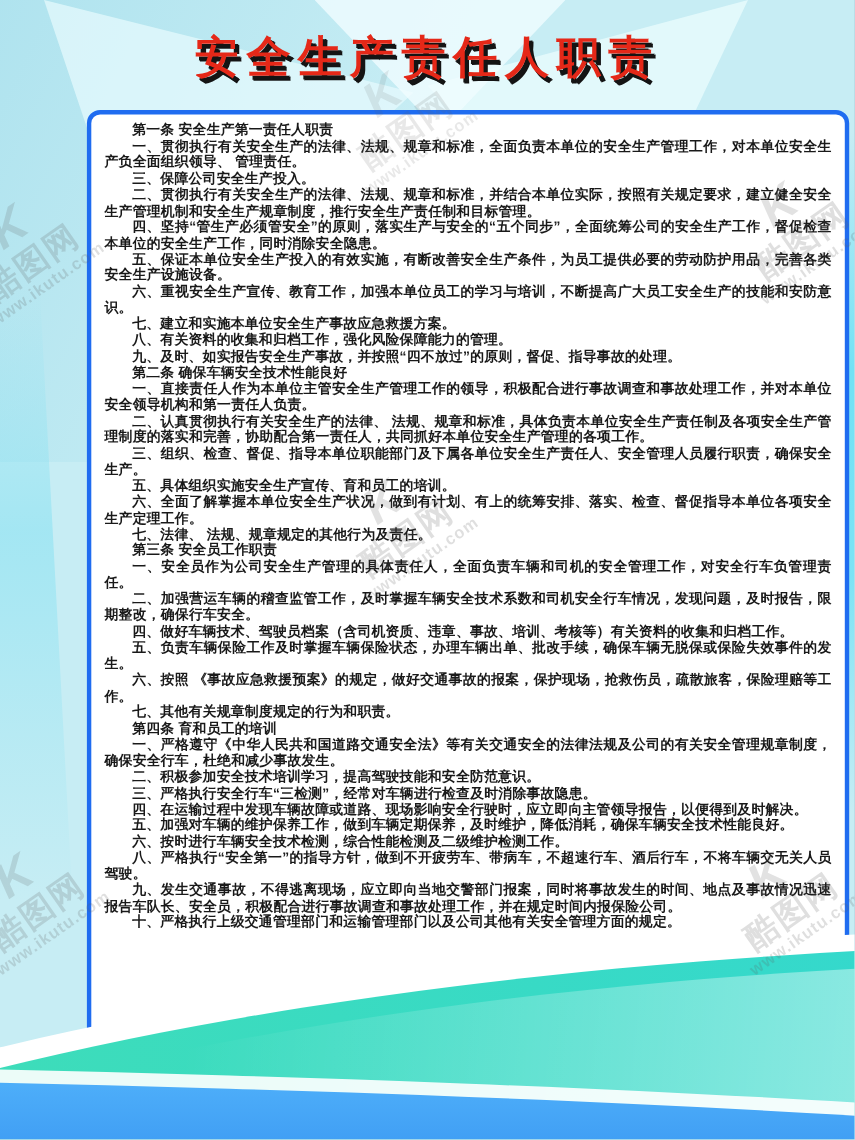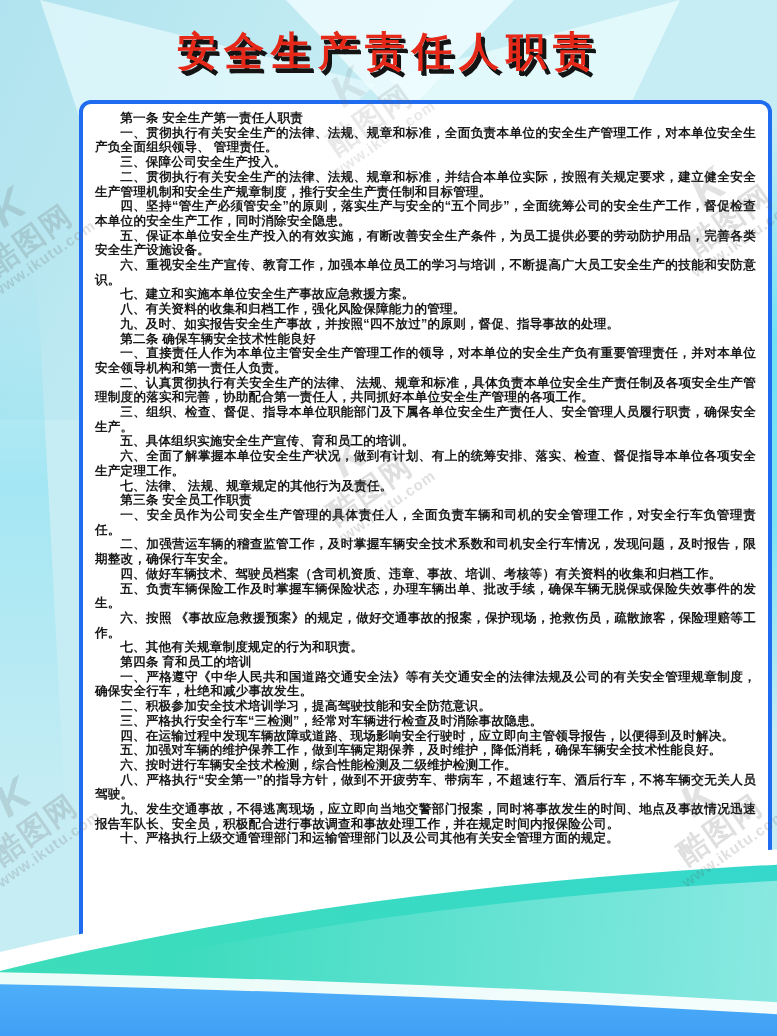--- a/index.html
+++ b/index.html
@@ -118,21 +118,21 @@
       <p>一、贯彻执行有关安全生产的法律、法规、规章和标准，全面负责本单位的安全生产管理工作，对本单位安全生产负全面组织领导、 管理责任。</p>
       <p>三、保障公司安全生产投入。</p>
       <p>二、贯彻执行有关安全生产的法律、法规、规章和标准，并结合本单位实际，按照有关规定要求，建立健全安全生产管理机制和安全生产规章制度，推行安全生产责任制和目标管理。</p>
       <p>四、坚持“管生产必须管安全”的原则，落实生产与安全的“五个同步”，全面统筹公司的安全生产工作，督促检查本单位的安全生产工作，同时消除安全隐患。</p>
       <p>五、保证本单位安全生产投入的有效实施，有断改善安全生产条件，为员工提供必要的劳动防护用品，完善各类安全生产设施设备。</p>
       <p>六、重视安全生产宣传、教育工作，加强本单位员工的学习与培训，不断提高广大员工安全生产的技能和安防意识。</p>
       <p>七、建立和实施本单位安全生产事故应急救援方案。</p>
       <p>八、有关资料的收集和归档工作，强化风险保障能力的管理。</p>
       <p>九、及时、如实报告安全生产事故，并按照“四不放过”的原则，督促、指导事故的处理。</p>
       <p>第二条 确保车辆安全技术性能良好</p>
-      <p>一、直接责任人作为本单位主管安全生产管理工作的领导，对本单位的安全生产负有重要管理责任，并对本单位安全领导机构和第一责任人负责。</p>
+      <p>一、直接责任人作为本单位主管安全生产管理工作的领导，积极配合进行事故调查和事故处理工作，并对本单位安全领导机构和第一责任人负责。</p>
       <p>二、认真贯彻执行有关安全生产的法律、 法规、规章和标准，具体负责本单位安全生产责任制及各项安全生产管理制度的落实和完善，协助配合第一责任人，共同抓好本单位安全生产管理的各项工作。</p>
       <p>三、组织、检查、督促、指导本单位职能部门及下属各单位安全生产责任人、安全管理人员履行职责，确保安全生产。</p>
       <p>五、具体组织实施安全生产宣传、育和员工的培训。</p>
       <p>六、全面了解掌握本单位安全生产状况，做到有计划、有上的统筹安排、落实、检查、督促指导本单位各项安全生产定理工作。</p>
       <p>七、法律、 法规、规章规定的其他行为及责任。</p>
       <p>第三条 安全员工作职责</p>
       <p>一、安全员作为公司安全生产管理的具体责任人，全面负责车辆和司机的安全管理工作，对安全行车负管理责任。</p>
       <p>二、加强营运车辆的稽查监管工作，及时掌握车辆安全技术系数和司机安全行车情况，发现问题，及时报告，限期整改，确保行车安全。</p>
       <p>四、做好车辆技术、驾驶员档案（含司机资质、违章、事故、培训、考核等）有关资料的收集和归档工作。</p>
       <p>五、负责车辆保险工作及时掌握车辆保险状态，办理车辆出单、批改手续，确保车辆无脱保或保险失效事件的发生。</p>

